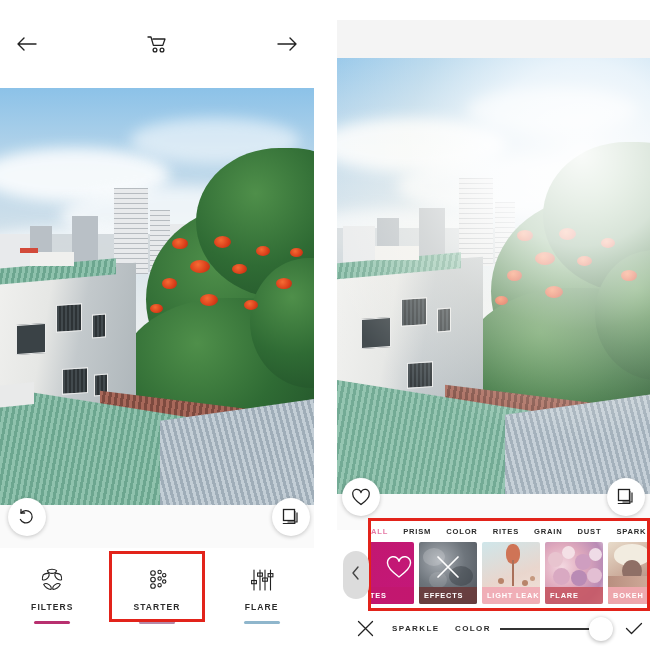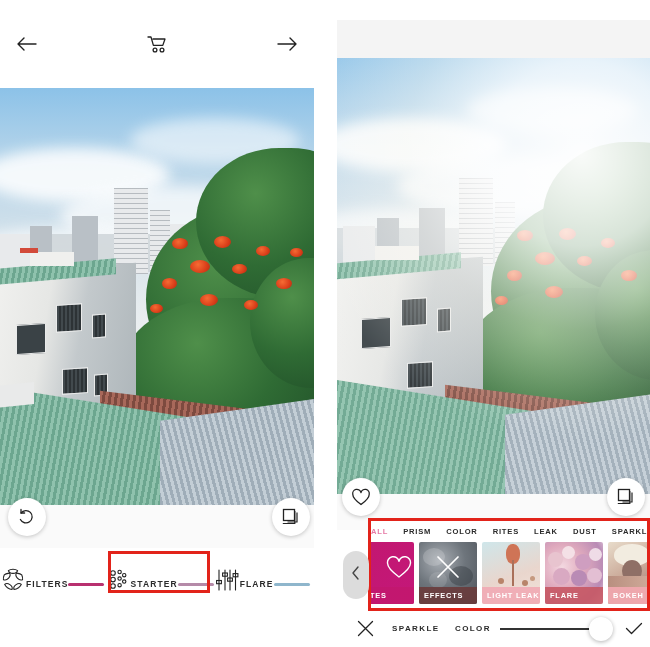--- a/index.html
+++ b/index.html
@@ -38,21 +38,21 @@
     display: flex; align-items: center; justify-content: center;
   }
   .undo-btn { left: 8px; top: 498px; }
   .layers-btn-left { left: 272px; top: 498px; }
 
   .toolbar {
     position: absolute; left: 0; top: 555px; width: 314px; height: 92px;
     background: #ffffff; display: flex; align-items: flex-start;
   }
   .tool {
-    flex: 1; display: flex; flex-direction: row; align-items: center;
+    flex: 1; display: flex; flex-direction: column; align-items: center;
     padding-top: 10px; position: relative;
   }
   .tool .tool-icon { height: 30px; display: flex; align-items: center; justify-content: center; }
   .tool .tool-label {
     font-size: 8.5px; letter-spacing: 1.1px; color: #2b2b2b; margin-top: 7px; font-weight: 600;
   }
   .tool .tool-underline { width: 36px; height: 2.6px; margin-top: 9px; border-radius: 2px; }
   .tool.selected::after {
     content: ""; position: absolute; left: 4px; top: -4px; right: 4px; bottom: 2px;
     border: 3px solid #e2231a; pointer-events: none;
@@ -403,21 +403,21 @@
           <path d="M16 5.5 v9.5 h-9.5 M13.8 4 v12.5 h-12" fill="none" stroke="#222" stroke-width="1.2"></path>
         </svg>
     </div>
 
     <div class="effects-panel">
       <div class="cat-row">
         <span class="cat active">ALL</span>
         <span class="cat">PRISM</span>
         <span class="cat">COLOR</span>
         <span class="cat">RITES</span>
-        <span class="cat">LEAK</span>
+        <span class="cat">GRAIN</span>
         <span class="cat">DUST</span>
         <span class="cat">SPARKLE</span>
       </div>
 
       <div class="thumb-row">
 
         <div class="thumb t-fav thumb-first">
           <div class="fav-heart">
             <svg width="26" height="24" viewBox="0 0 26 24">
                 <path d="M13 21 C4.5 14.8 1.6 11.2 1.6 7.6 A5.2 5.2 0 0 1 13 5.4 A5.2 5.2 0 0 1 24.4 7.6 C24.4 11.2 21.5 14.8 13 21z" fill="none" stroke="#ffffff" stroke-width="1.4" stroke-linejoin="round"></path>

